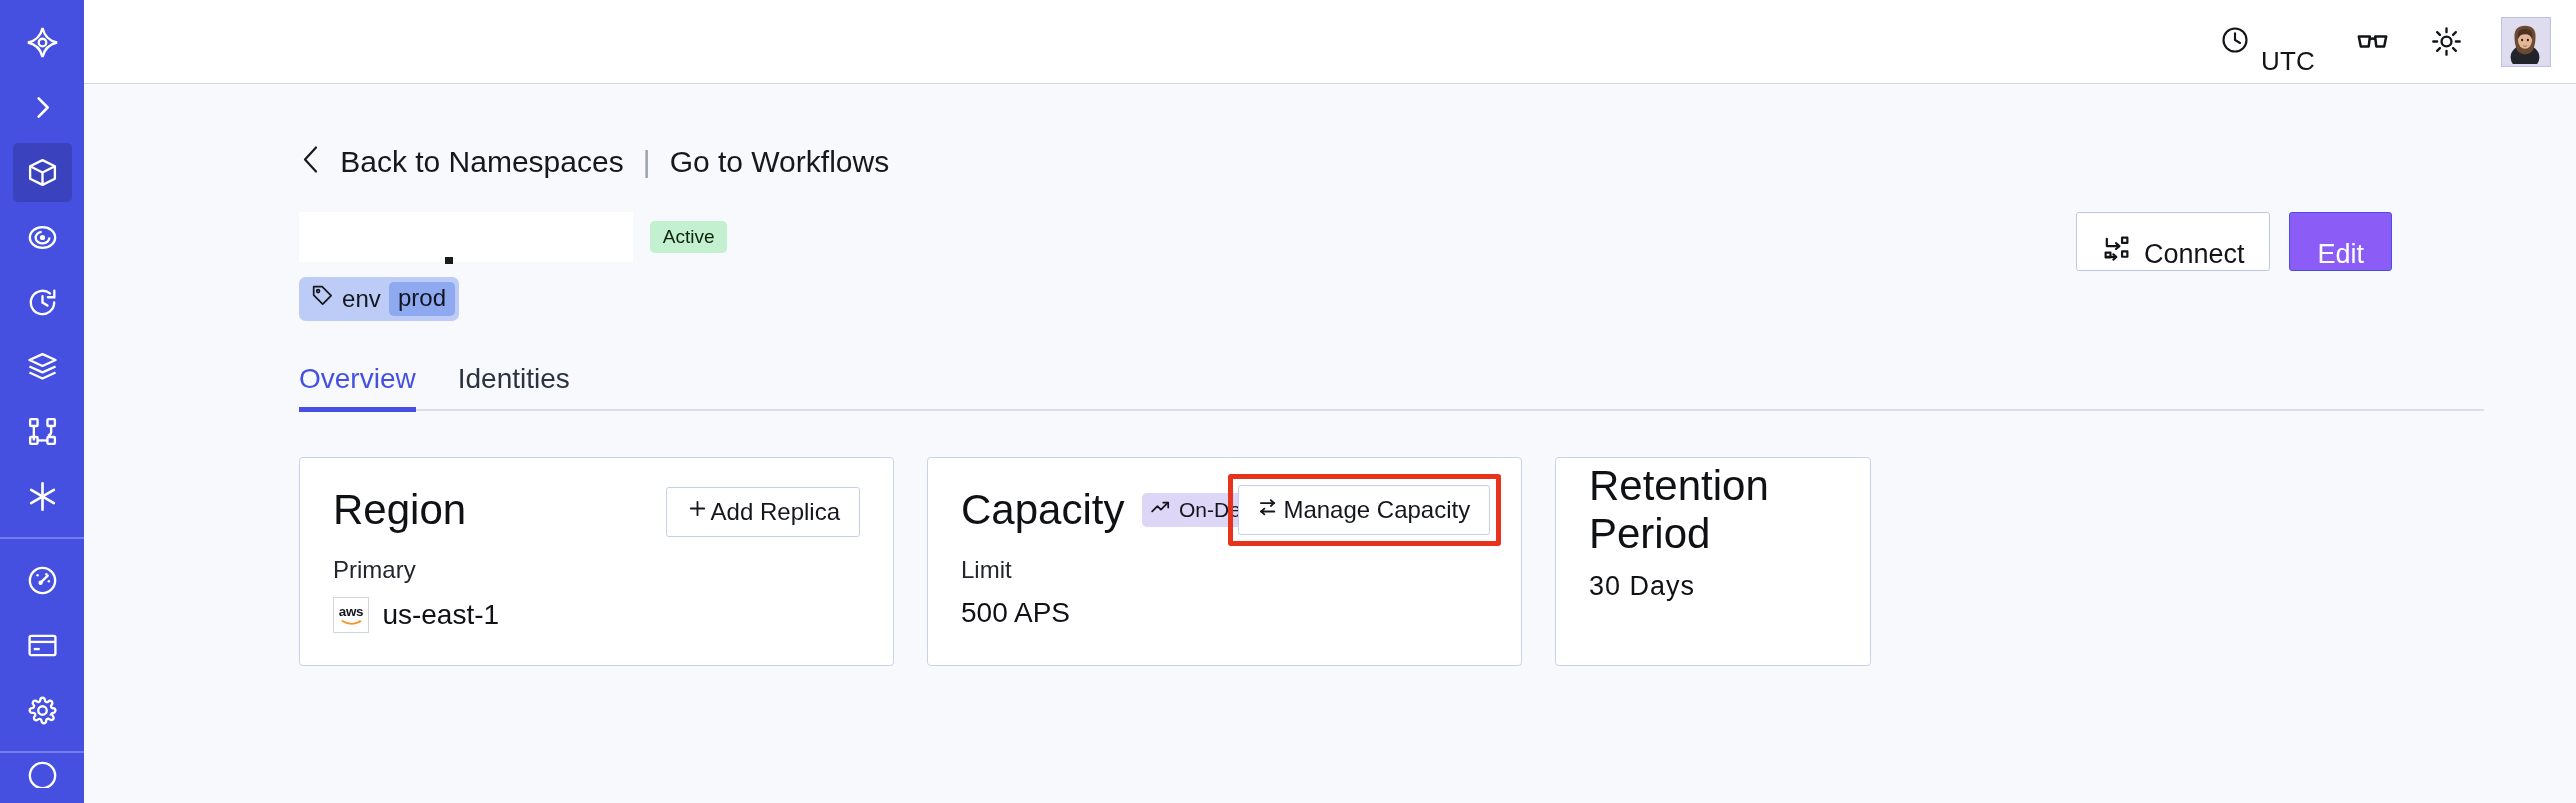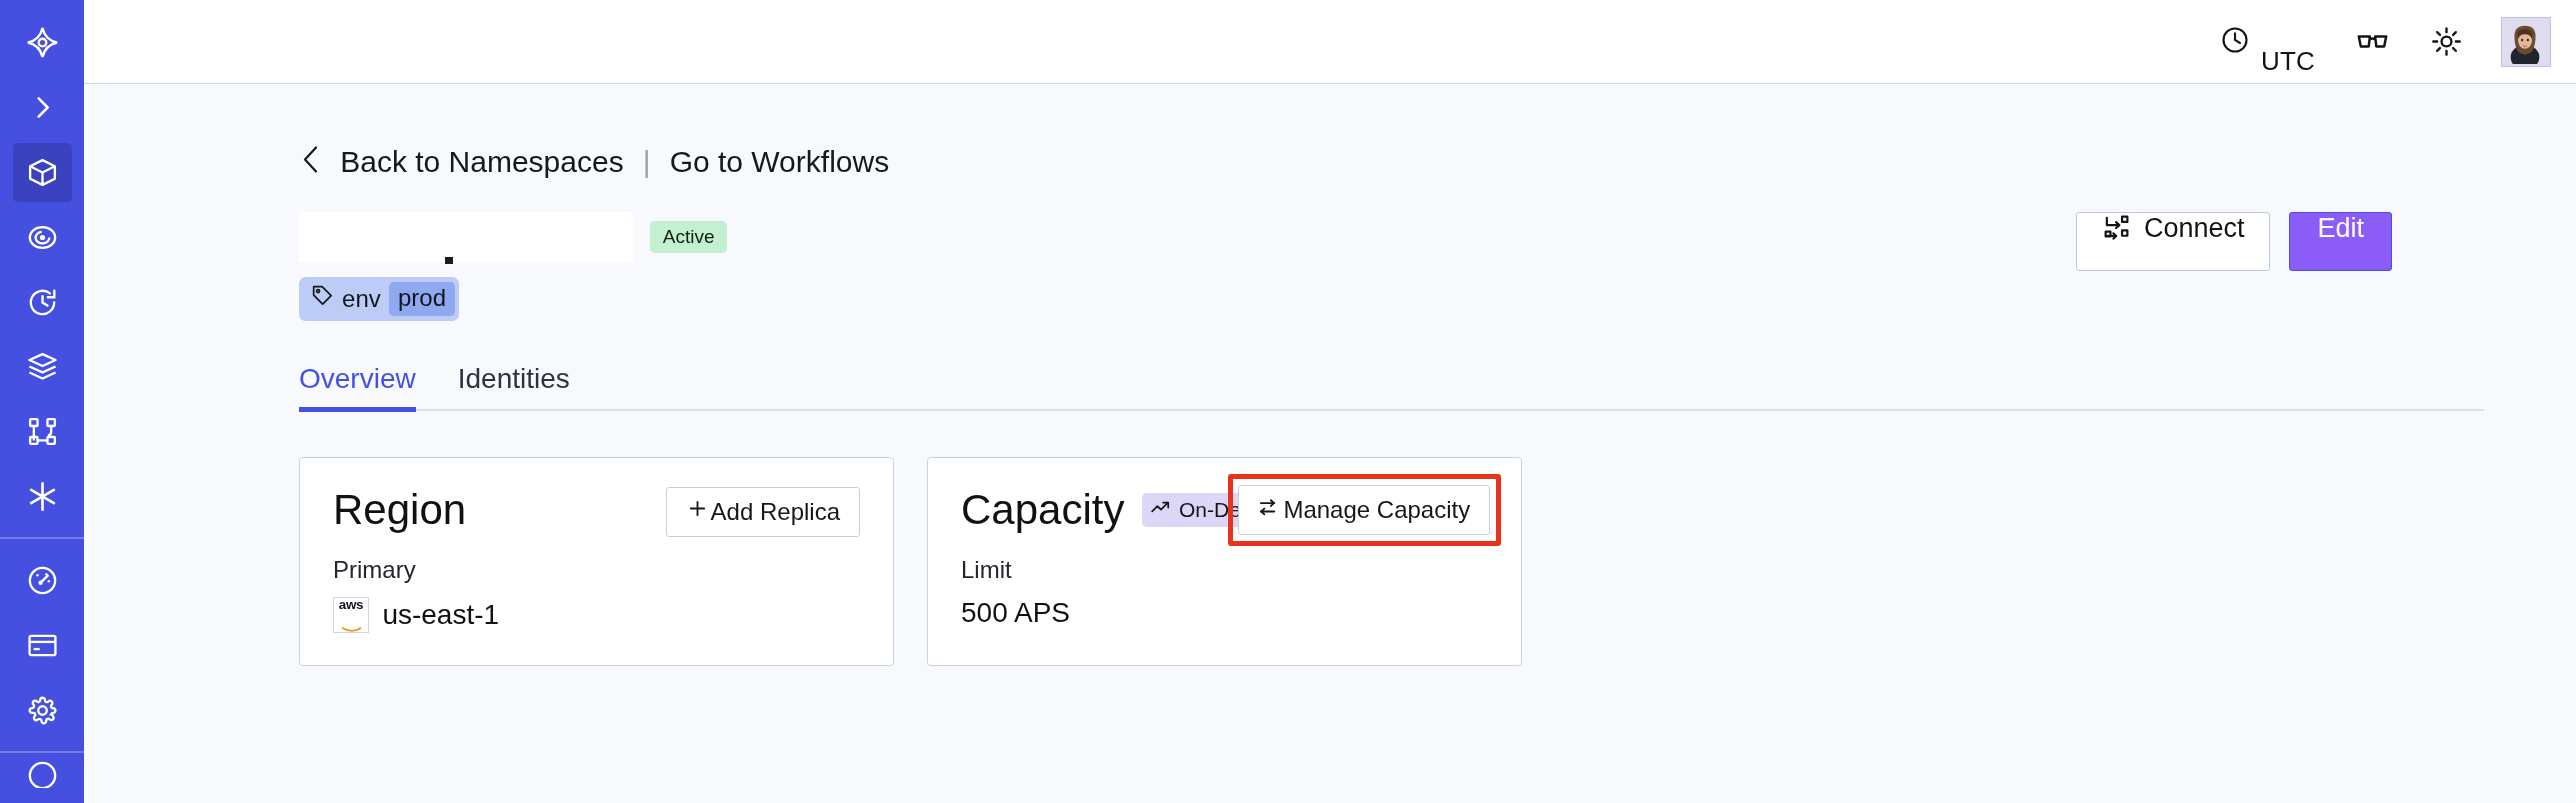--- a/index.html
+++ b/index.html
@@ -89,21 +89,21 @@
     font-size: 24px; color: #14171d;
   }
   .tagchip .tval {
     background: #8fa9f0; border-radius: 4.8px; padding: 1.9px 8.6px 3.8px 8.6px;
     color: #111520;
   }
 
   .actions { position: absolute; right: 92px; top: 0; display: flex;
              align-items: center; gap: 19px; }
   .btn {
-    display: inline-flex; align-items: flex-start; justify-content: center;
+    display: inline-flex; align-items: flex-end; justify-content: center;
     gap: 13.4px; font-size: 27px; cursor: pointer;
     border: 1.9px solid #bdc9e4; background: #ffffff; color: #121418;
     padding: 0 25px; height: 59px; border-radius: 2.9px;
   }
   .btn.primary { background: #8b5cf6; border-color: #4550e0; color: #fff;
                  padding: 0 27px; }
 
   .tabs {
     display: flex; align-items: flex-end; gap: 42px;
     margin-top: 42px; border-bottom: 2.9px solid #d8dfeb;
@@ -150,21 +150,21 @@
   .hl-box .btn-sm { position: relative; }
 
   .kv-label { font-size: 24px; color: #22262e; margin-top: 23px; }
   .kv-value { font-size: 28px; color: #0f1115; margin-top: 13.4px;
               display: flex; align-items: center; gap: 13.4px; }
   .retention .kv-value { margin-top: 38px; font-size: 27px; letter-spacing: 1px; }
 
   .aws-badge {
     width: 36px; height: 36px; border: 1.9px solid #cfd6e2; background: #fff;
     display: flex; flex-direction: column; align-items: center;
-    justify-content: space-between; flex: 0 0 36px;
+    justify-content: center; flex: 0 0 36px;
   }
   .aws-badge .aws-txt { font-size: 13.4px; font-weight: bold; color: #12161c;
                         line-height: 1; letter-spacing: -0.3px; }
   .aws-badge .aws-smile { margin-top: 1px; }
 </style>
 </head>
 <body>
 
 <div class="sidebar">
 
@@ -426,17 +426,23 @@
                 <path d="M6.6 13.2 L3.4 16.2 L6.6 19.2"></path>
               </svg>
             </span>
             <span>Manage Capacity</span>
           </div>
         </div>
         <div class="kv-label">Limit</div>
         <div class="kv-value">500 APS</div>
       </div>
 
+      <div class="card retention">
+        <div class="card-head">
+          <span class="card-title">Retention Period</span>
+        </div>
+        <div class="kv-value">30 Days</div>
+      </div>
 
     </div>
   </div>
 </div>
 
 
 </body></html>

